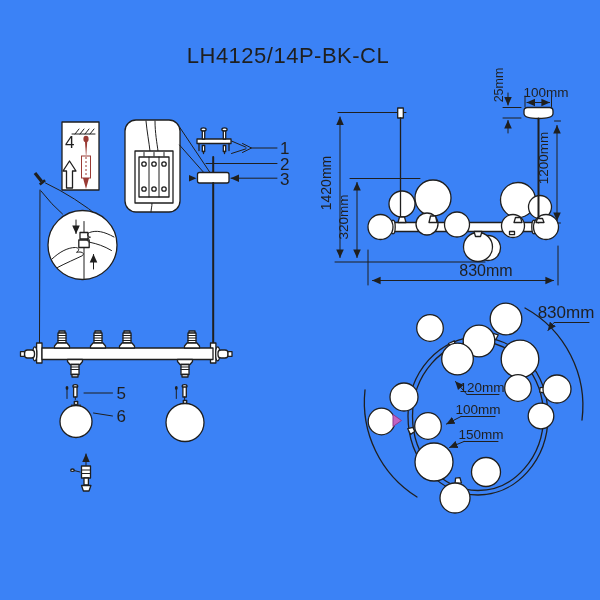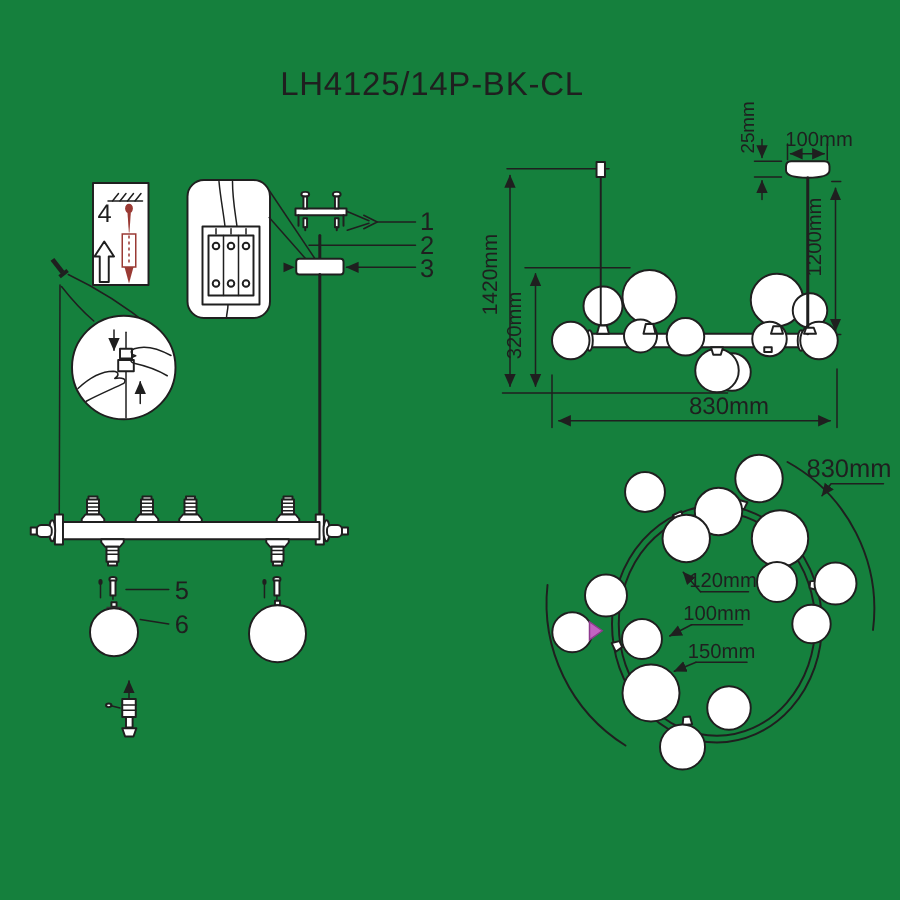--- a/index.html
+++ b/index.html
@@ -1,16 +1,16 @@
 <!DOCTYPE html>
 <html><head>
 <meta charset="utf-8">
 <style>
   html,body{margin:0;padding:0;background:#ffffff;}
-  #stage{width:600px;height:600px;position:relative;background:#15803d;overflow:hidden;text-align:center;}
+  #stage{width:600px;height:600px;position:relative;background:#3b82f6;overflow:hidden;text-align:center;}
   svg{display:block;}
   .ln{stroke:#1f1f1f;fill:none;stroke-width:1.3;stroke-linecap:round;stroke-linejoin:round;}
   .thin{stroke-width:1;}
   .thick{stroke-width:2;}
   .fw{fill:#ffffff;}
   .fd{fill:#1f1f1f;stroke:none;}
   .red{stroke:#9a3a34;}
   .redf{fill:#9a3a34;stroke:none;}
   .txt{font-family:"Liberation Sans",sans-serif;fill:#1f1f1f;}
   .title{font-size:22px;letter-spacing:.5px;}

